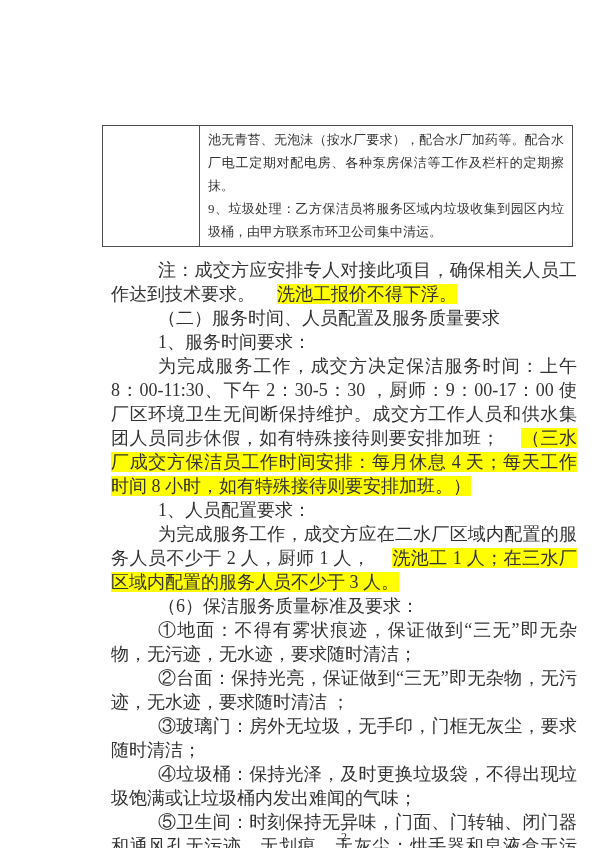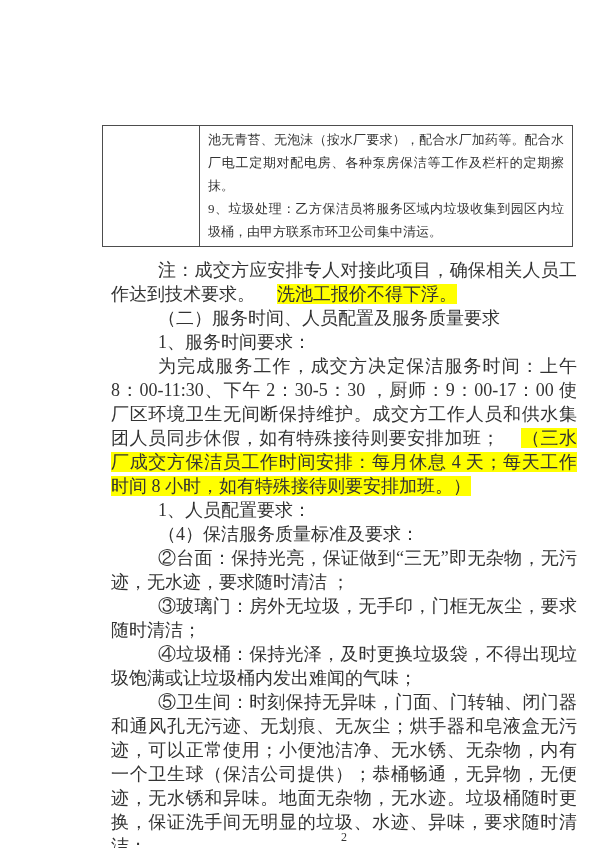--- a/index.html
+++ b/index.html
@@ -75,21 +75,23 @@
       </tr>
     </tbody>
       </table>
 
     <div class="body-text">
       <p><span>注：成交方应安排专人对接此项目，确保相关人员工作达到技术要求。</span><span class="hl">洗池工报价不得下浮。</span></p>
       <p><span>（二）服务时间、人员配置及服务质量要求</span></p>
       <p><span>1、服务时间要求：</span></p>
       <p><span>为完成服务工作，成交方决定保洁服务时间：上午 8：00-11:30、下午 2：30-5：30 ，厨师：9：00-17：00 使厂区环境卫生无间断保持维护。成交方工作人员和供水集团人员同步休假，如有特殊接待则要安排加班；</span><span class="hl">（三水厂成交方保洁员工作时间安排：每月休息 4 天；每天工作时间 8 小时，如有特殊接待则要安排加班。）</span></p>
       <p><span>1、人员配置要求：</span></p>
-      <p><span>（4）保洁服务质量标准及要求：</span></p>
+      <p><span>为完成服务工作，成交方应在二水厂区域内配置的服务人员不少于 2 人，厨师 1 人，</span><span class="hl">洗池工 1 人；在三水厂区域内配置的服务人员不少于 3 人。</span></p>
+      <p><span>（6）保洁服务质量标准及要求：</span></p>
+      <p><span>①地面：不得有雾状痕迹，保证做到“三无”即无杂物，无污迹，无水迹，要求随时清洁；</span></p>
       <p><span>②台面：保持光亮，保证做到“三无”即无杂物，无污迹，无水迹，要求随时清洁 ；</span></p>
       <p><span>③玻璃门：房外无垃圾，无手印，门框无灰尘，要求随时清洁；</span></p>
       <p><span>④垃圾桶：保持光泽，及时更换垃圾袋，不得出现垃圾饱满或让垃圾桶内发出难闻的气味；</span></p>
       <p><span>⑤卫生间：时刻保持无异味，门面、门转轴、闭门器和通风孔无污迹、无划痕、无灰尘；烘手器和皂液盒无污迹，可以正常使用；小便池洁净、无水锈、无杂物，内有一个卫生球（保洁公司提供）；恭桶畅通，无异物，无便迹，无水锈和异味。地面无杂物，无水迹。垃圾桶随时更换，保证洗手间无明显的垃圾、水迹、异味，要求随时清洁；</span></p>
       <p></p>
     </div>
   </div>
 
   <div class="footer">
     <span>2</span>

